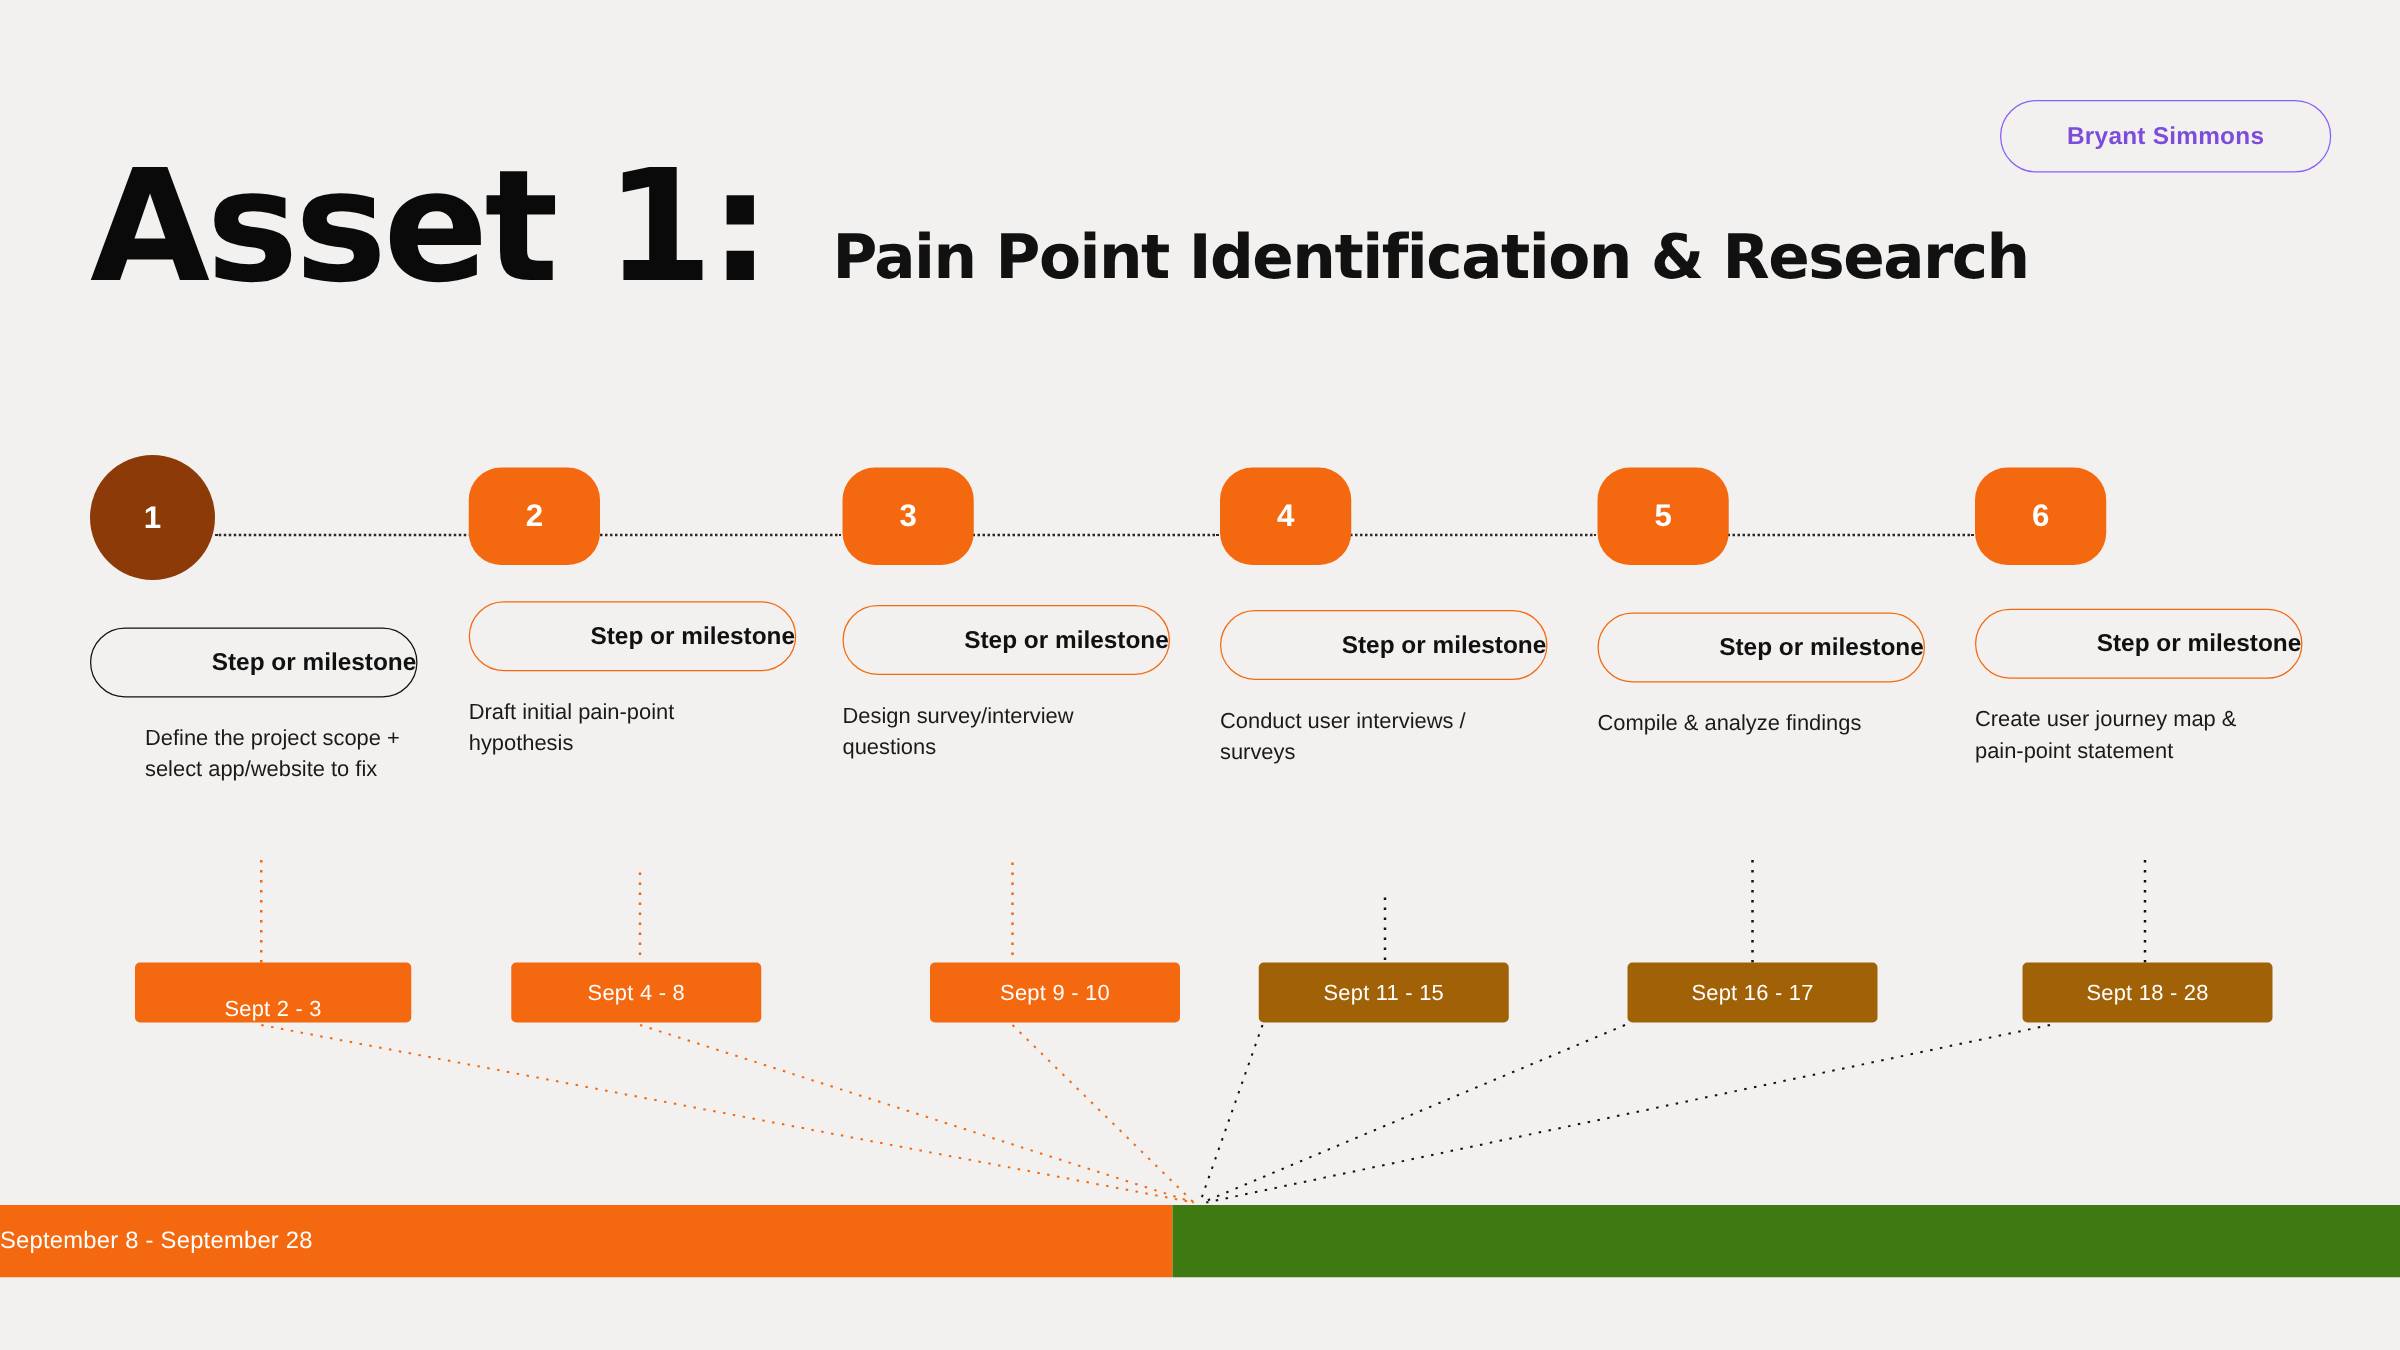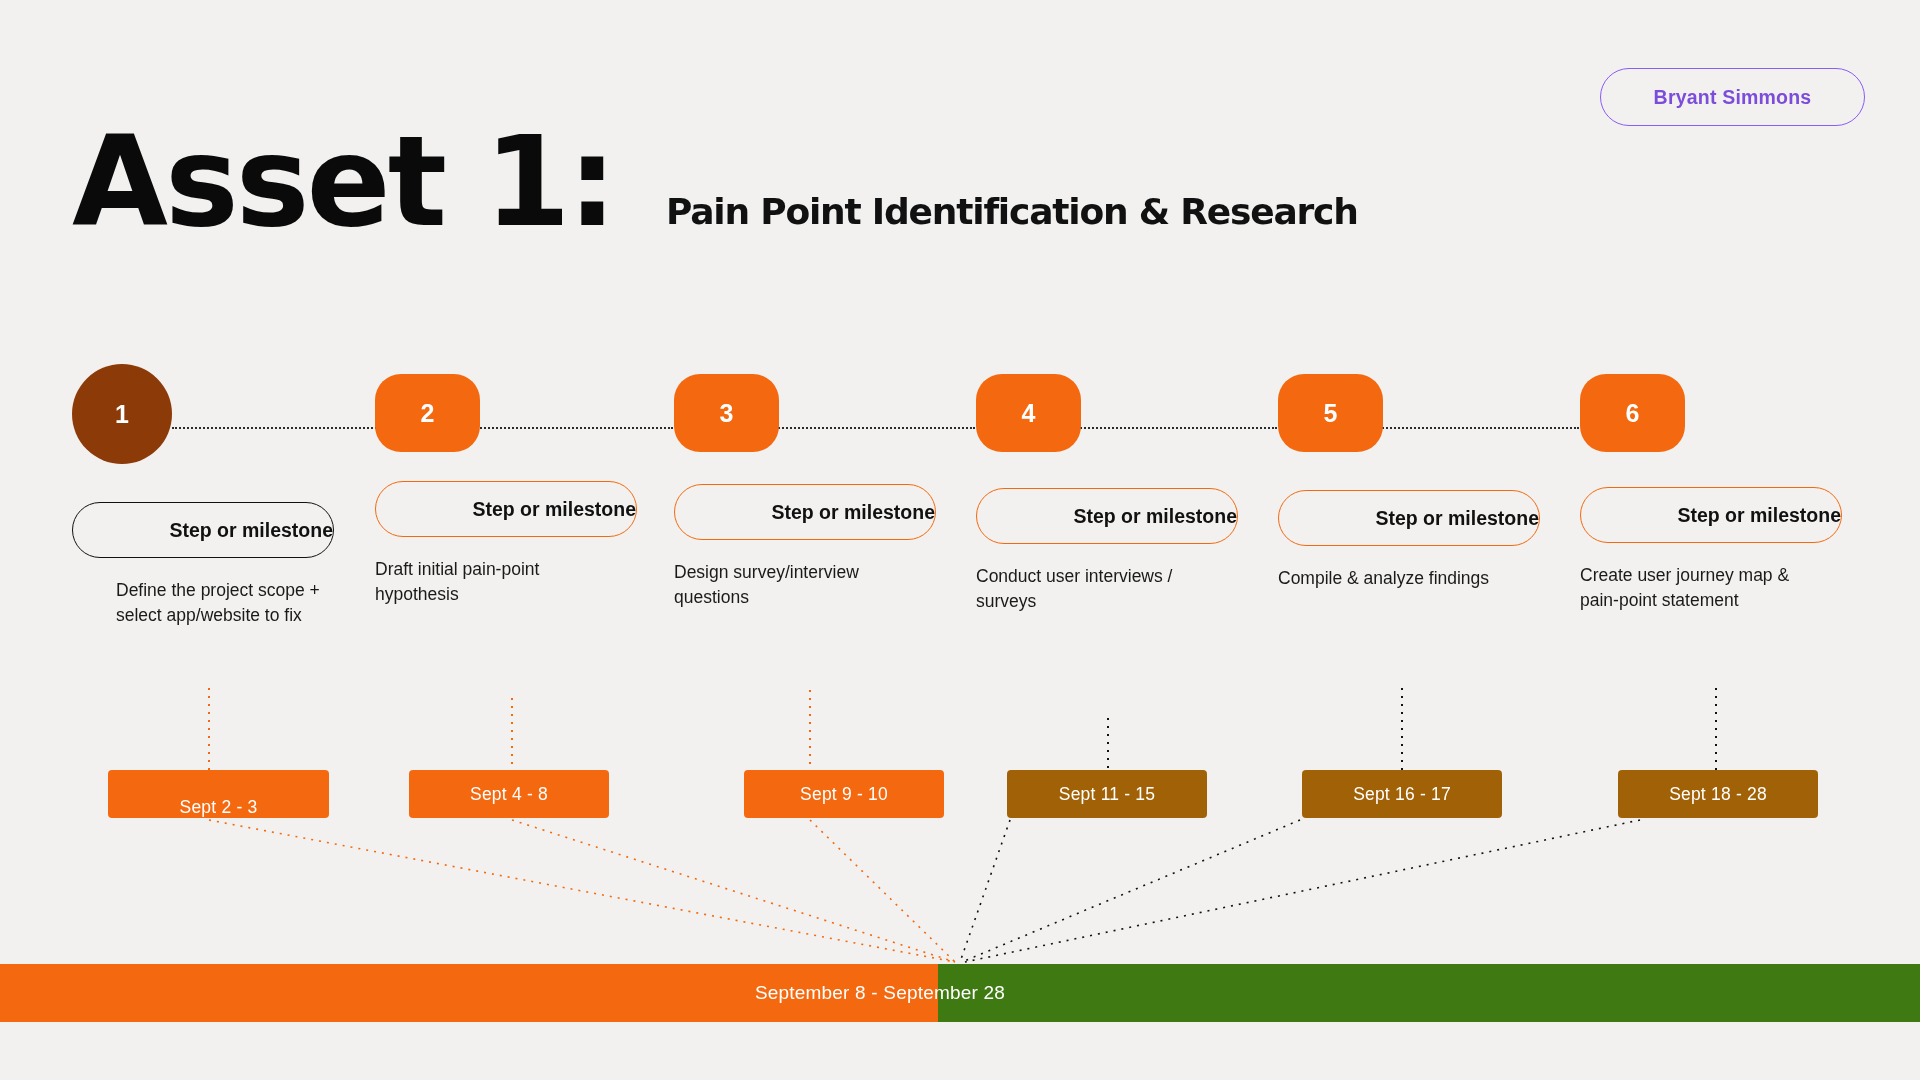--- a/index.html
+++ b/index.html
@@ -12,21 +12,21 @@
   }
   #stage {
     position: relative;
     width: 1920px; height: 1080px;
     background: #f2f1ef;
   }
 
   
   .author-pill {
     position: absolute;
-    right: 55px; top: 68px;
+    right: 55px; top: 80px;
     width: 265px; height: 58px;
     border: 1.6px solid #8b5cf6;
     border-radius: 34px;
     display: flex; align-items: center; justify-content: center;
     color: #7c4ddb;
     font-size: 19.5px;
     font-weight: 600;
     letter-spacing: .2px;
     background: transparent;
   }
@@ -42,21 +42,21 @@
     font-family: "DejaVu Sans", sans-serif;
     font-weight: 700;
     font-size: 124px;
     line-height: 1;
     letter-spacing: -3px;
     color: #0a0a0a;
   }
   .title-sub {
     font-family: "DejaVu Sans", sans-serif;
     font-weight: 700;
-    font-size: 36px;
+    font-size: 49px;
     line-height: 1;
     letter-spacing: -1.2px;
     color: #111;
     margin-left: 52px;
     margin-bottom: 14px;
   }
 
   
   .cols {
     position: absolute;
@@ -137,21 +137,21 @@
     width: 1920px; height: 58px;
     display: flex;
     overflow: hidden;
   }
   .bar-left  { background: #f4690f; height: 100%; }
   .bar-right { background: #3e7a11; height: 100%; flex: 1; }
   .bar-label {
     position: absolute;
     left: 0; top: 964px;
     width: 1760px; height: 58px;
-    display: flex; align-items: center; justify-content: center;
+    display: flex; align-items: center; 
     color: #ffffff;
     font-size: 19px;
     letter-spacing: .2px;
     pointer-events: none;
   }
 
   svg.fan {
     position: absolute;
     left: 0; top: 0;
     width: 1920px; height: 1080px;

